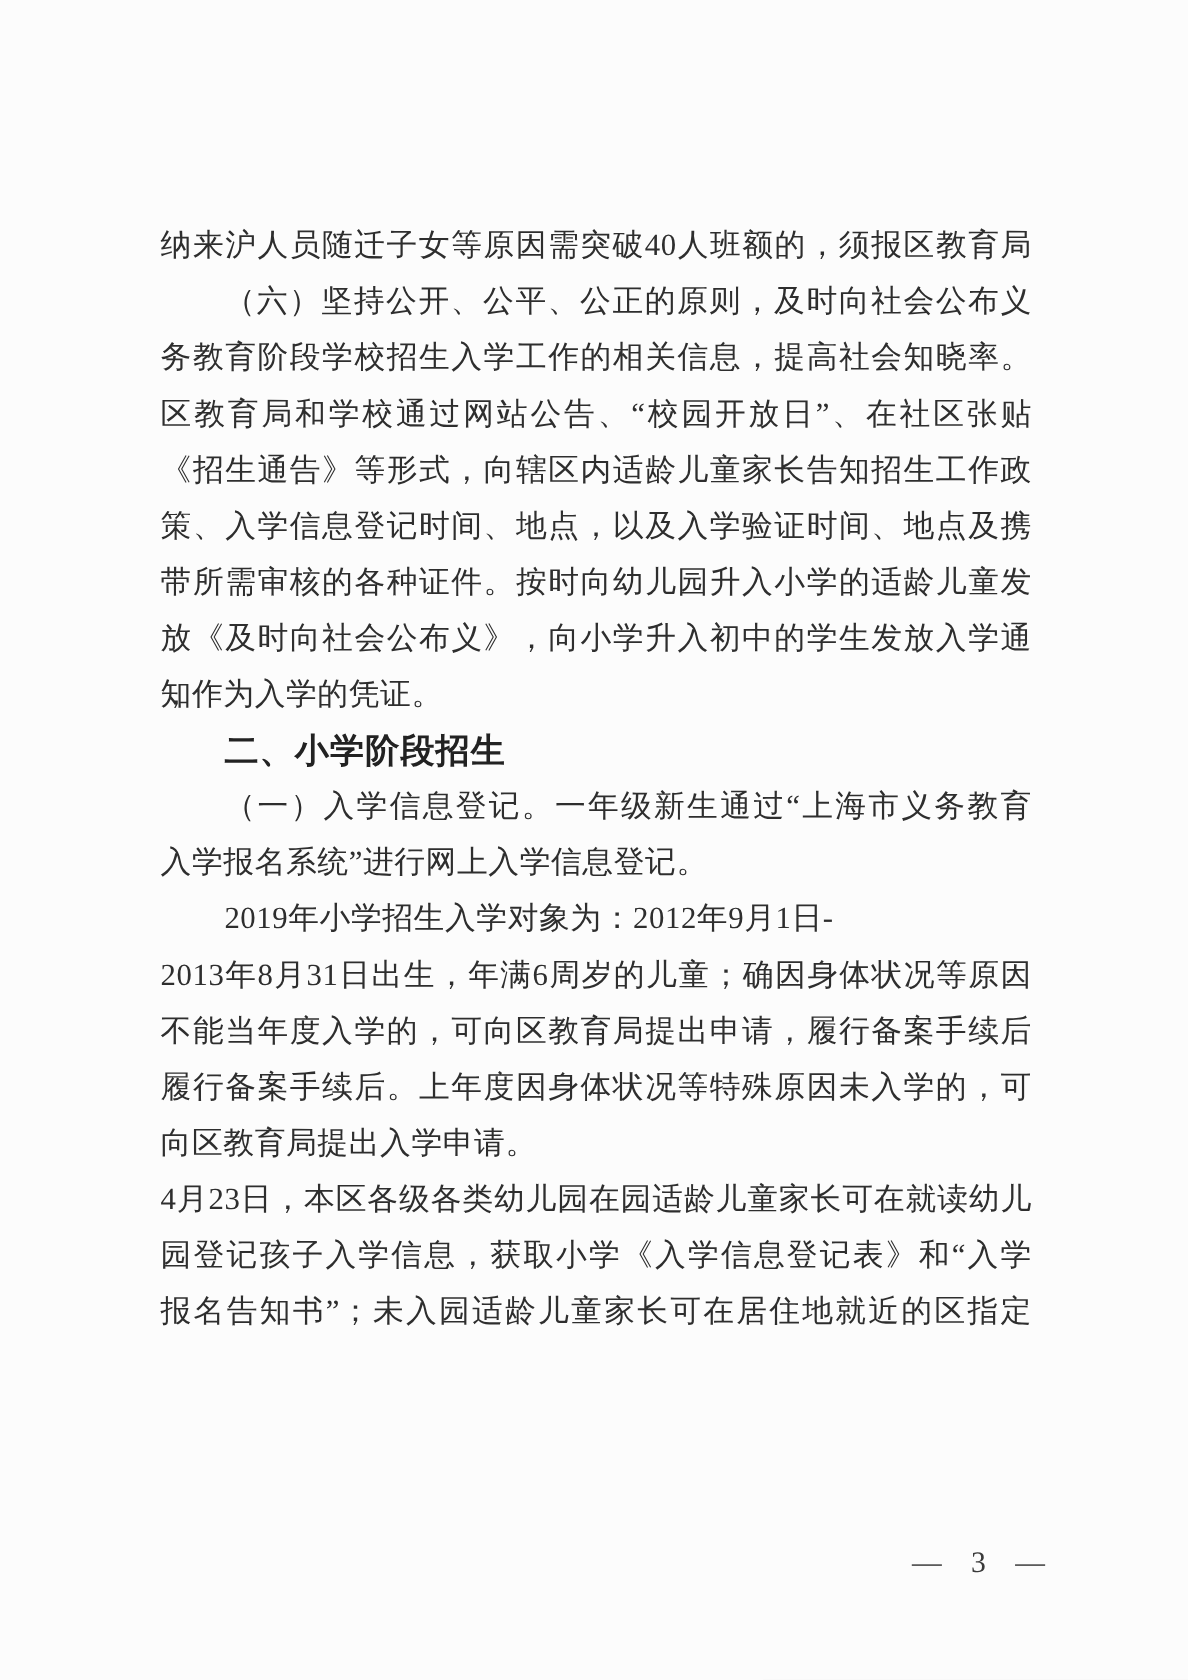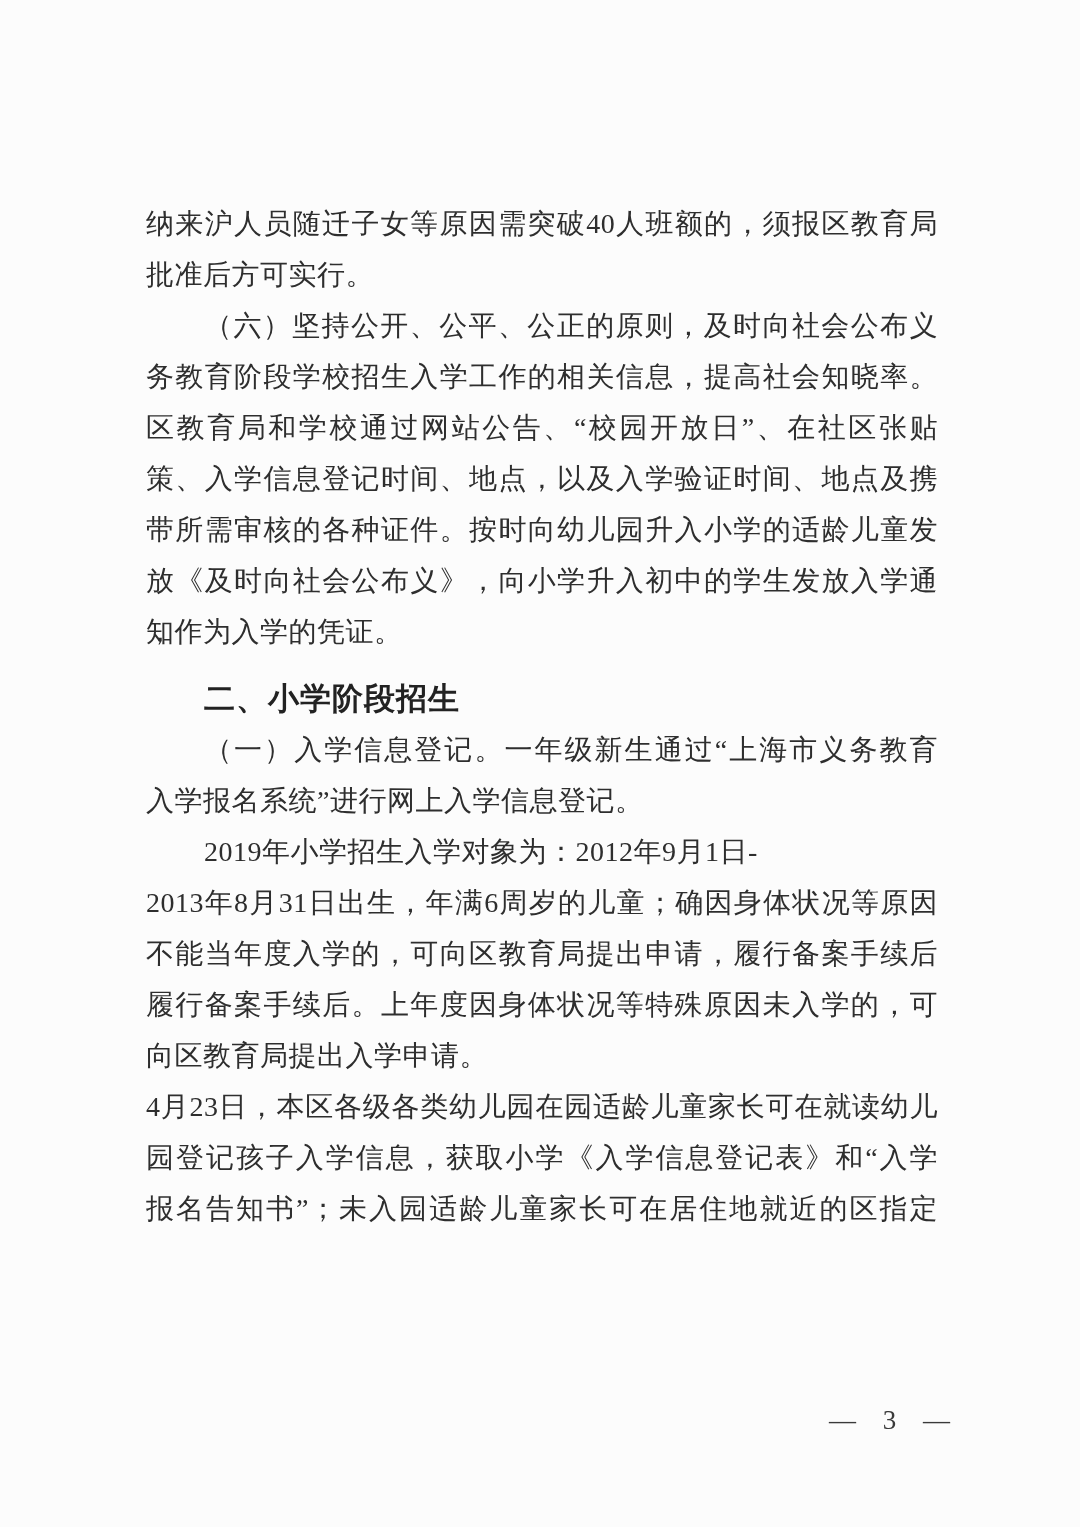--- a/index.html
+++ b/index.html
@@ -47,21 +47,20 @@
   
   .ind {
     padding-left: 58px;
   }
   .heading {
     font-family: "Liberation Sans", "DejaVu Sans", sans-serif;
     font-weight: bold;
     font-size: 31px;
     color: #222222;
     letter-spacing: 1px;
-    margin-top: 16px;
   }
   .pagenum {
     position: absolute;
     left: 800px;
     top: 1398px;
     width: 180px;
     height: 44px;
     line-height: 44px;
     text-align: center;
     font-size: 27px;
@@ -69,24 +68,24 @@
     word-spacing: 18px;
     letter-spacing: 1px;
   }
 </style>
 </head>
 <body>
 
 <div class="page">
   <main class="doc">
     <p class="ln j">纳来沪人员随迁子女等原因需突破40人班额的，须报区教育局</p>
-    <p class="ln s">批准后方可实行。</p>
     <p class="ln j ind">（六）坚持公开、公平、公正的原则，及时向社会公布义</p>
     <p class="ln j">务教育阶段学校招生入学工作的相关信息，提高社会知晓率。</p>
     <p class="ln j">区教育局和学校通过网站公告、“校园开放日”、在社区张贴</p>
+    <p class="ln j">《招生通告》等形式，向辖区内适龄儿童家长告知招生工作政</p>
     <p class="ln j">策、入学信息登记时间、地点，以及入学验证时间、地点及携</p>
     <p class="ln j">带所需审核的各种证件。按时向幼儿园升入小学的适龄儿童发</p>
     <p class="ln j">放《及时向社会公布义》，向小学升入初中的学生发放入学通知</p>
     <p class="ln s">，作为入学的凭证。</p>
     <h2 class="ln heading ind">二、小学阶段招生</h2>
     <p class="ln j ind">（一）入学信息登记。一年级新生通过“上海市义务教育</p>
     <p class="ln s">入学报名系统”进行网上入学信息登记。</p>
     <p class="ln s ind">2019年小学招生入学对象为：2012年9月1日-</p>
     <p class="ln j">2013年8月31日出生，年满6周岁的儿童；确因身体状况等原因</p>
     <p class="ln j">不能当年度入学的，可向区教育局提出申请，履行备案手续后</p>

